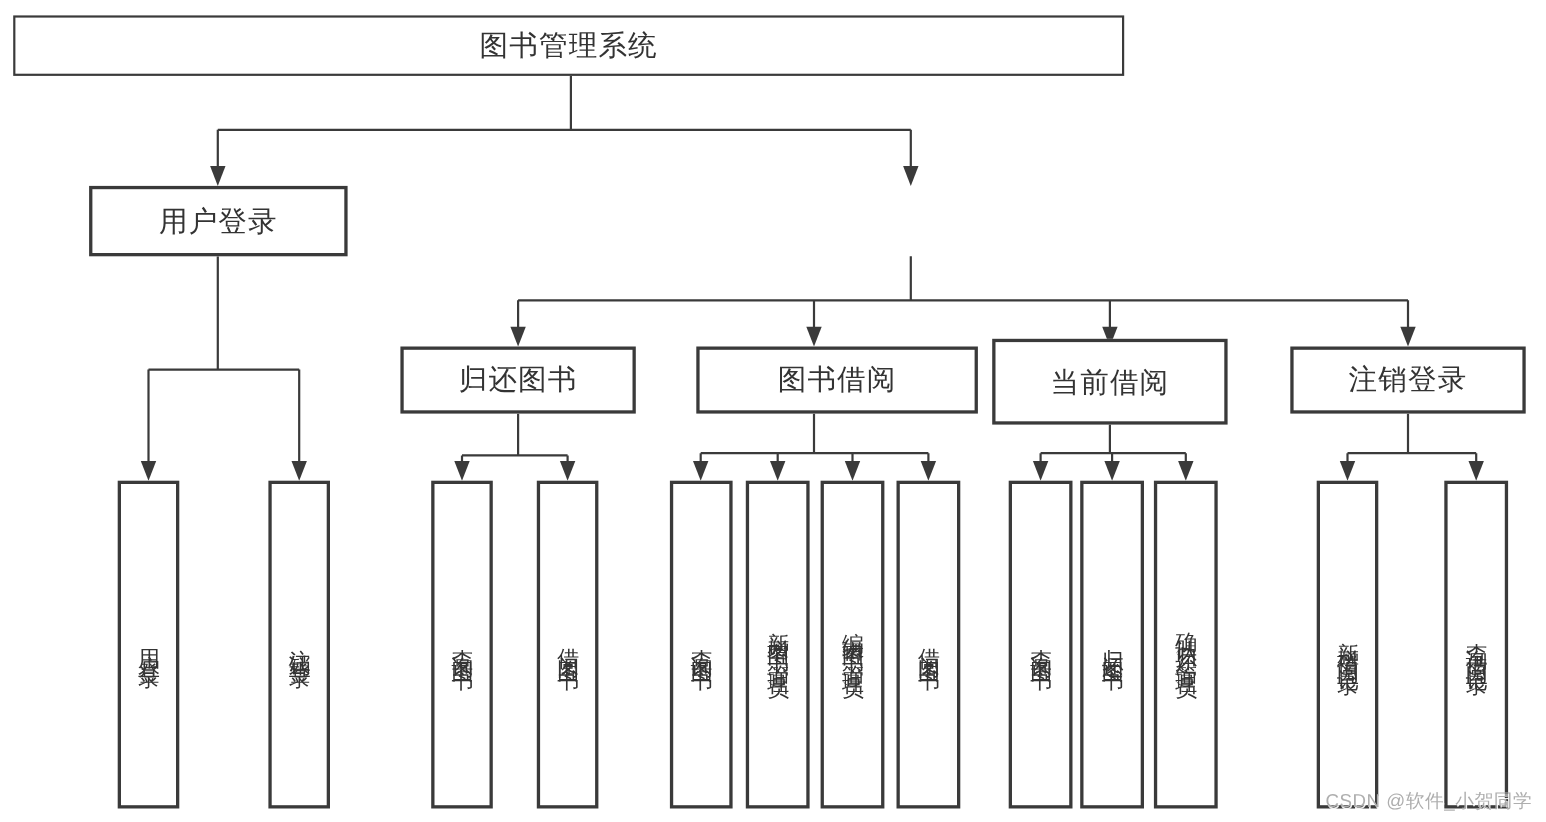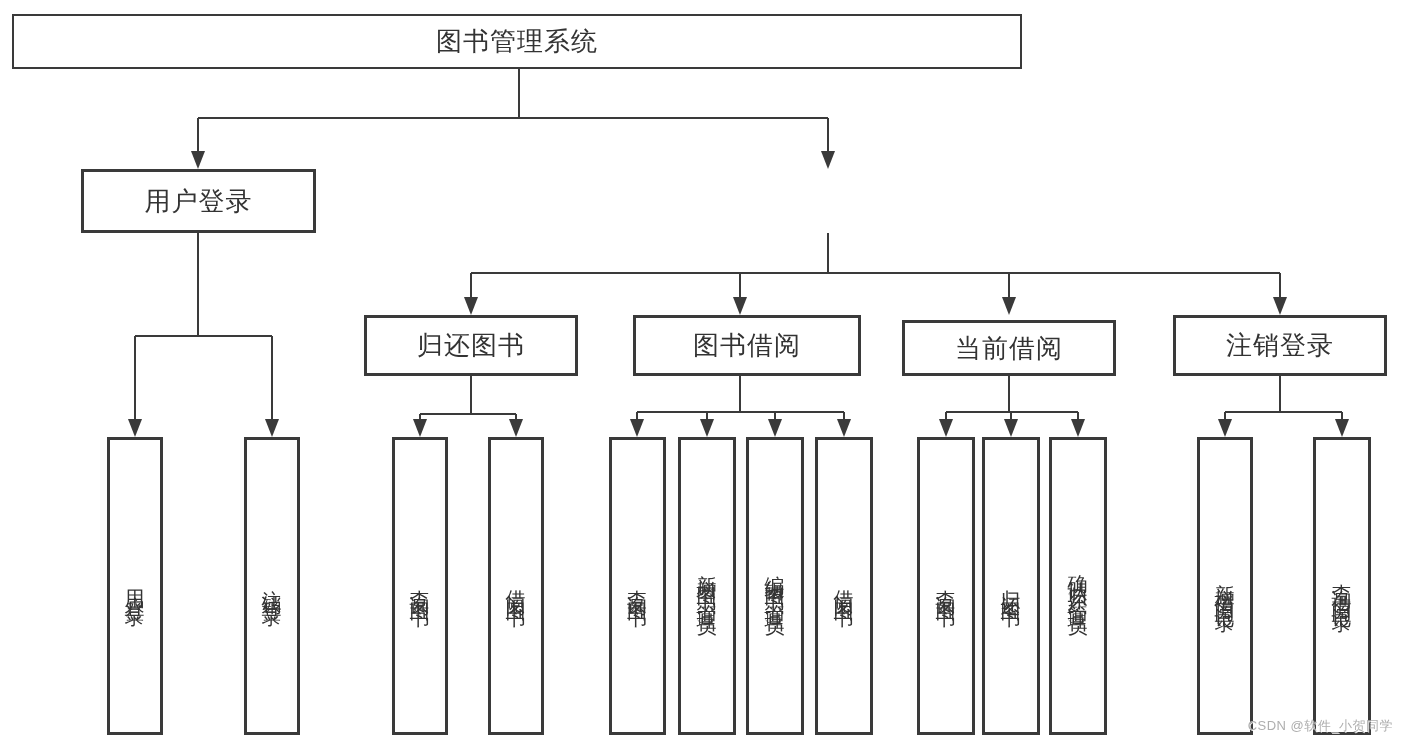--- a/index.html
+++ b/index.html
@@ -43,21 +43,21 @@
     text-orientation: mixed;
     font-size: 20px;
     line-height: 1;
     letter-spacing: 6px;
     color: #333333;
   }
   .watermark {
     position: absolute;
     top: 717px;
     right: 12px;
-    font-size: 13px;
+    font-size: 17px;
     color: #aeaeae;
     letter-spacing: 0.5px;
     text-shadow: 1px 1px 0 rgba(255,255,255,0.9);
     z-index: 5;
     white-space: nowrap;
   }
 </style>
 </head>
 <body>
 
@@ -110,24 +110,24 @@
     <span class="hlabel">图书管理系统</span>
   </div>
 
   <div class="node" style="left:81px; top:169px; width:235px; height:64px;">
     <span class="hlabel">用户登录</span>
   </div>
 
   <div class="node" style="left:364px; top:315px; width:214px; height:61px;">
     <span class="hlabel">归还图书</span>
   </div>
-  <div class="node" style="left:633px; top:315px; width:228px; height:61px;">
+  <div class="node" style="left:633px; top:315px; width:256px; height:61px;">
     <span class="hlabel">图书借阅</span>
   </div>
-  <div class="node" style="left:902px; top:320px; width:214px; height:56px;">
+  <div class="node" style="left:902px; top:308px; width:214px; height:78px;">
     <span class="hlabel">当前借阅</span>
   </div>
   <div class="node" style="left:1173px; top:315px; width:214px; height:61px;">
     <span class="hlabel">注销登录</span>
   </div>
 
   <div class="node" style="left:107px; top:437px; width:56px; height:298px;">
     <span class="vtext">用户登录</span>
   </div>
   <div class="node" style="left:244px; top:437px; width:56px; height:298px;">

